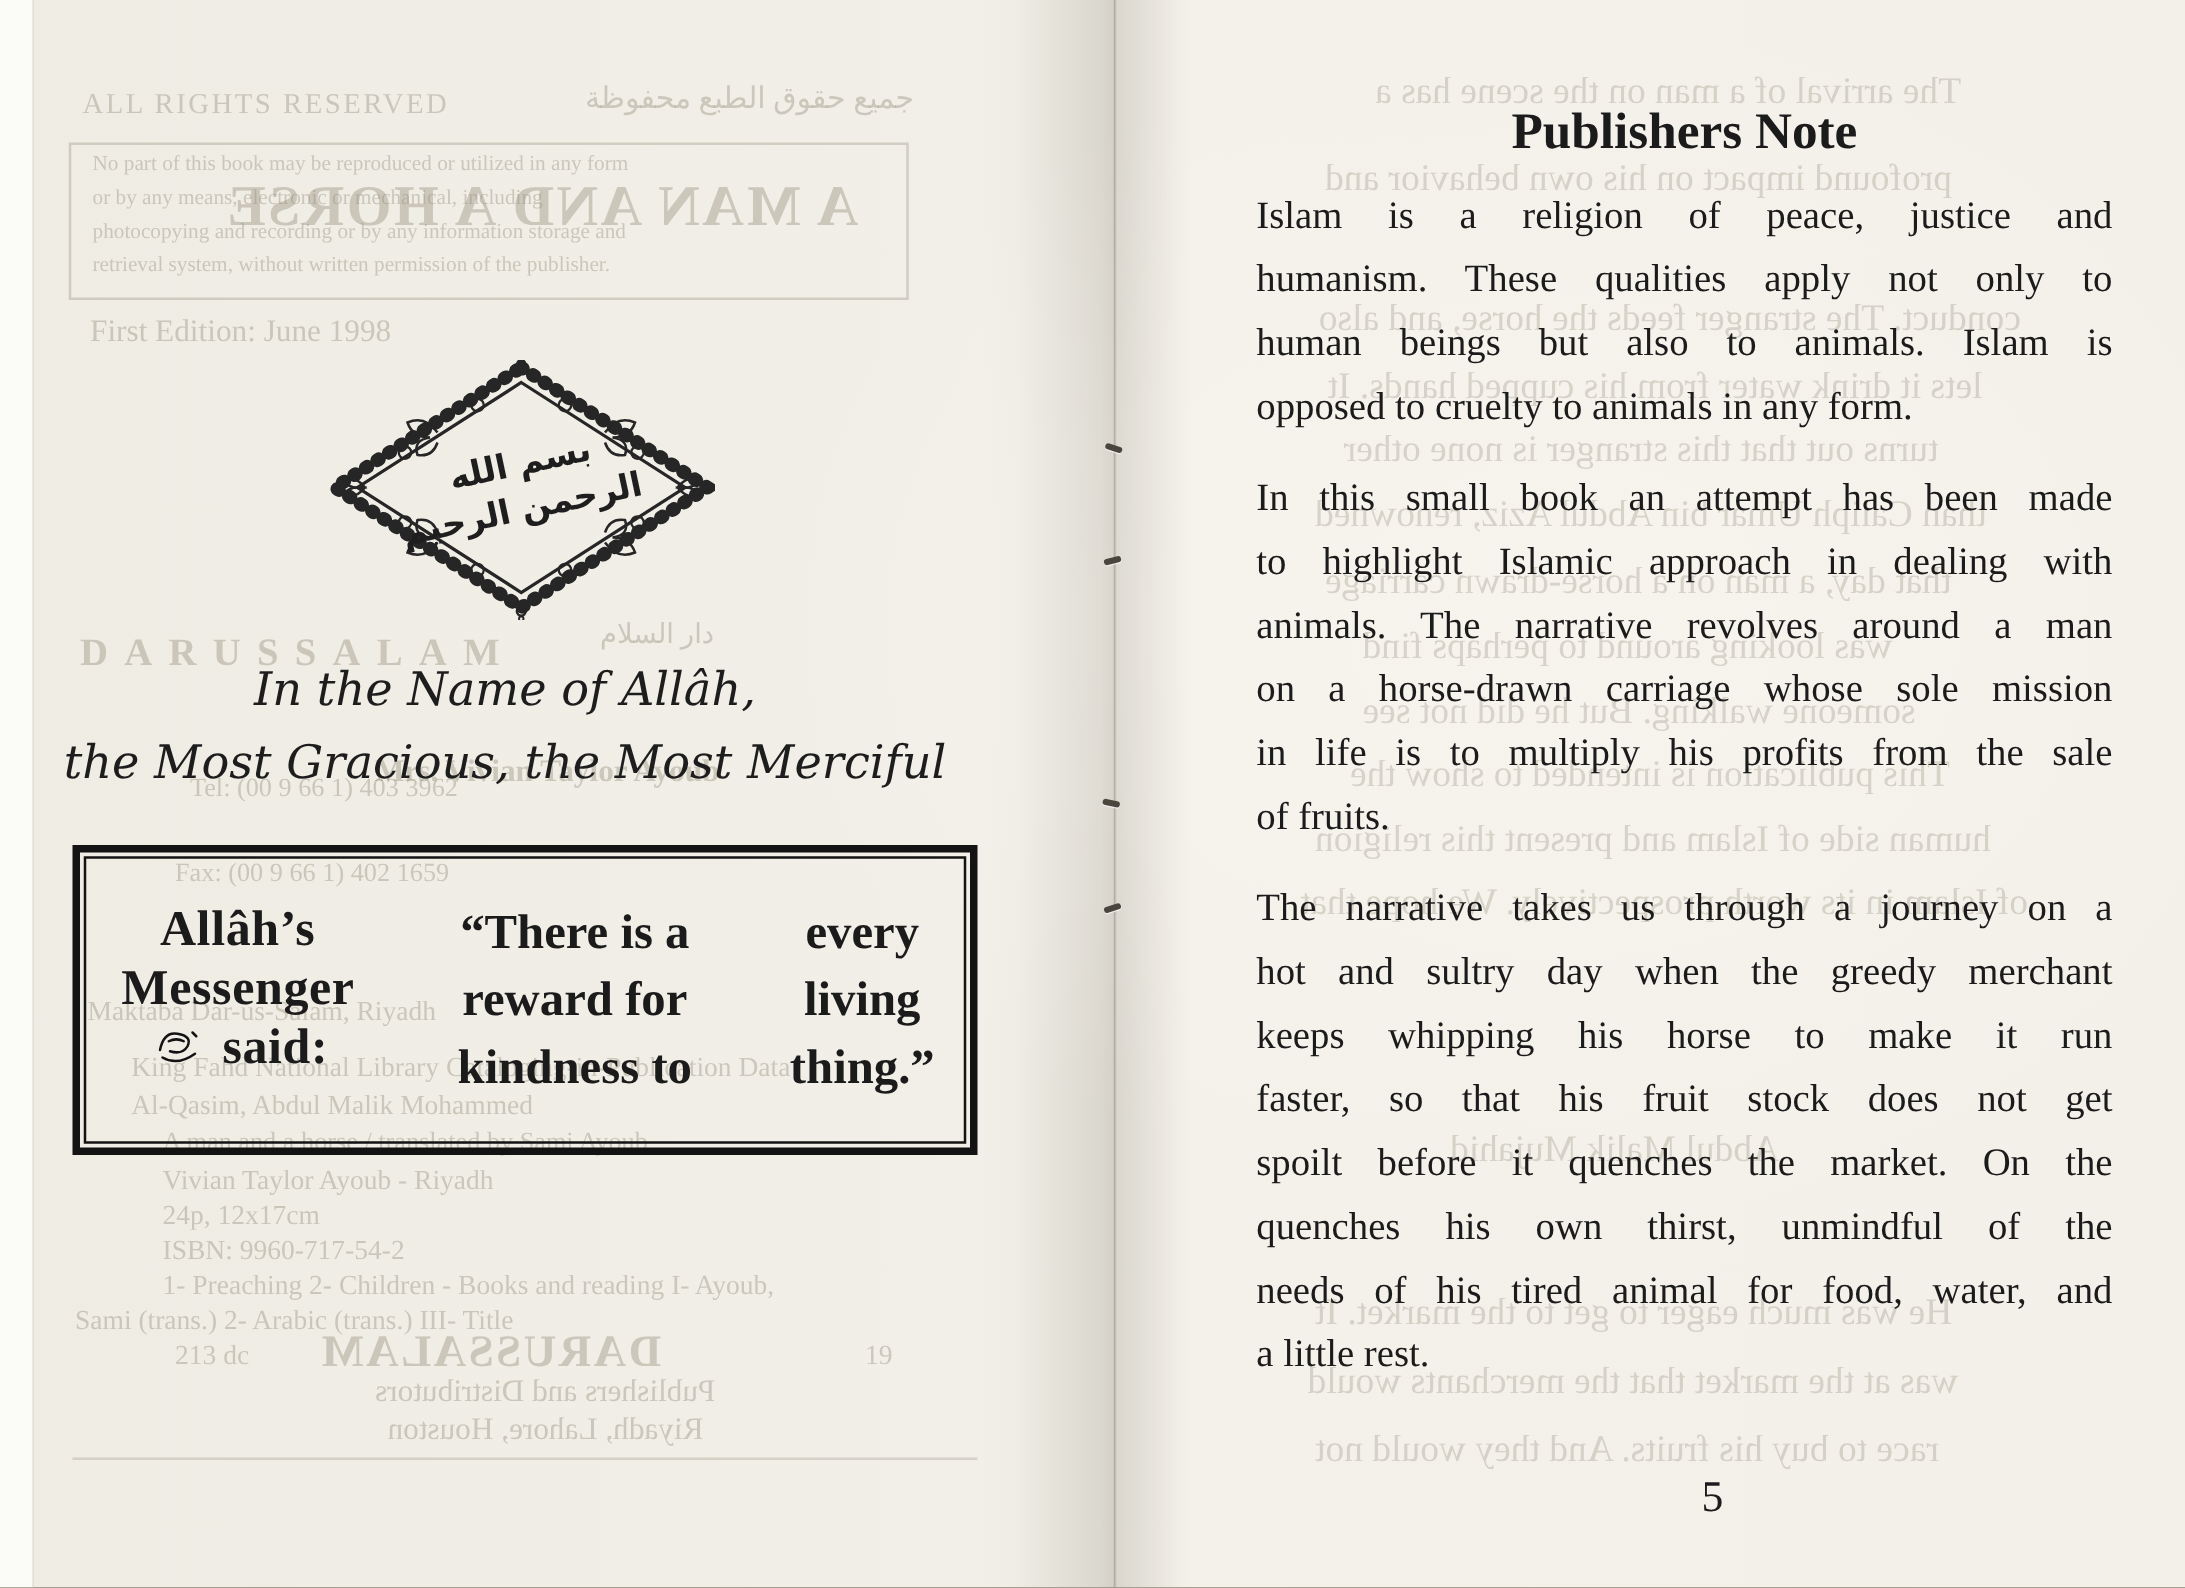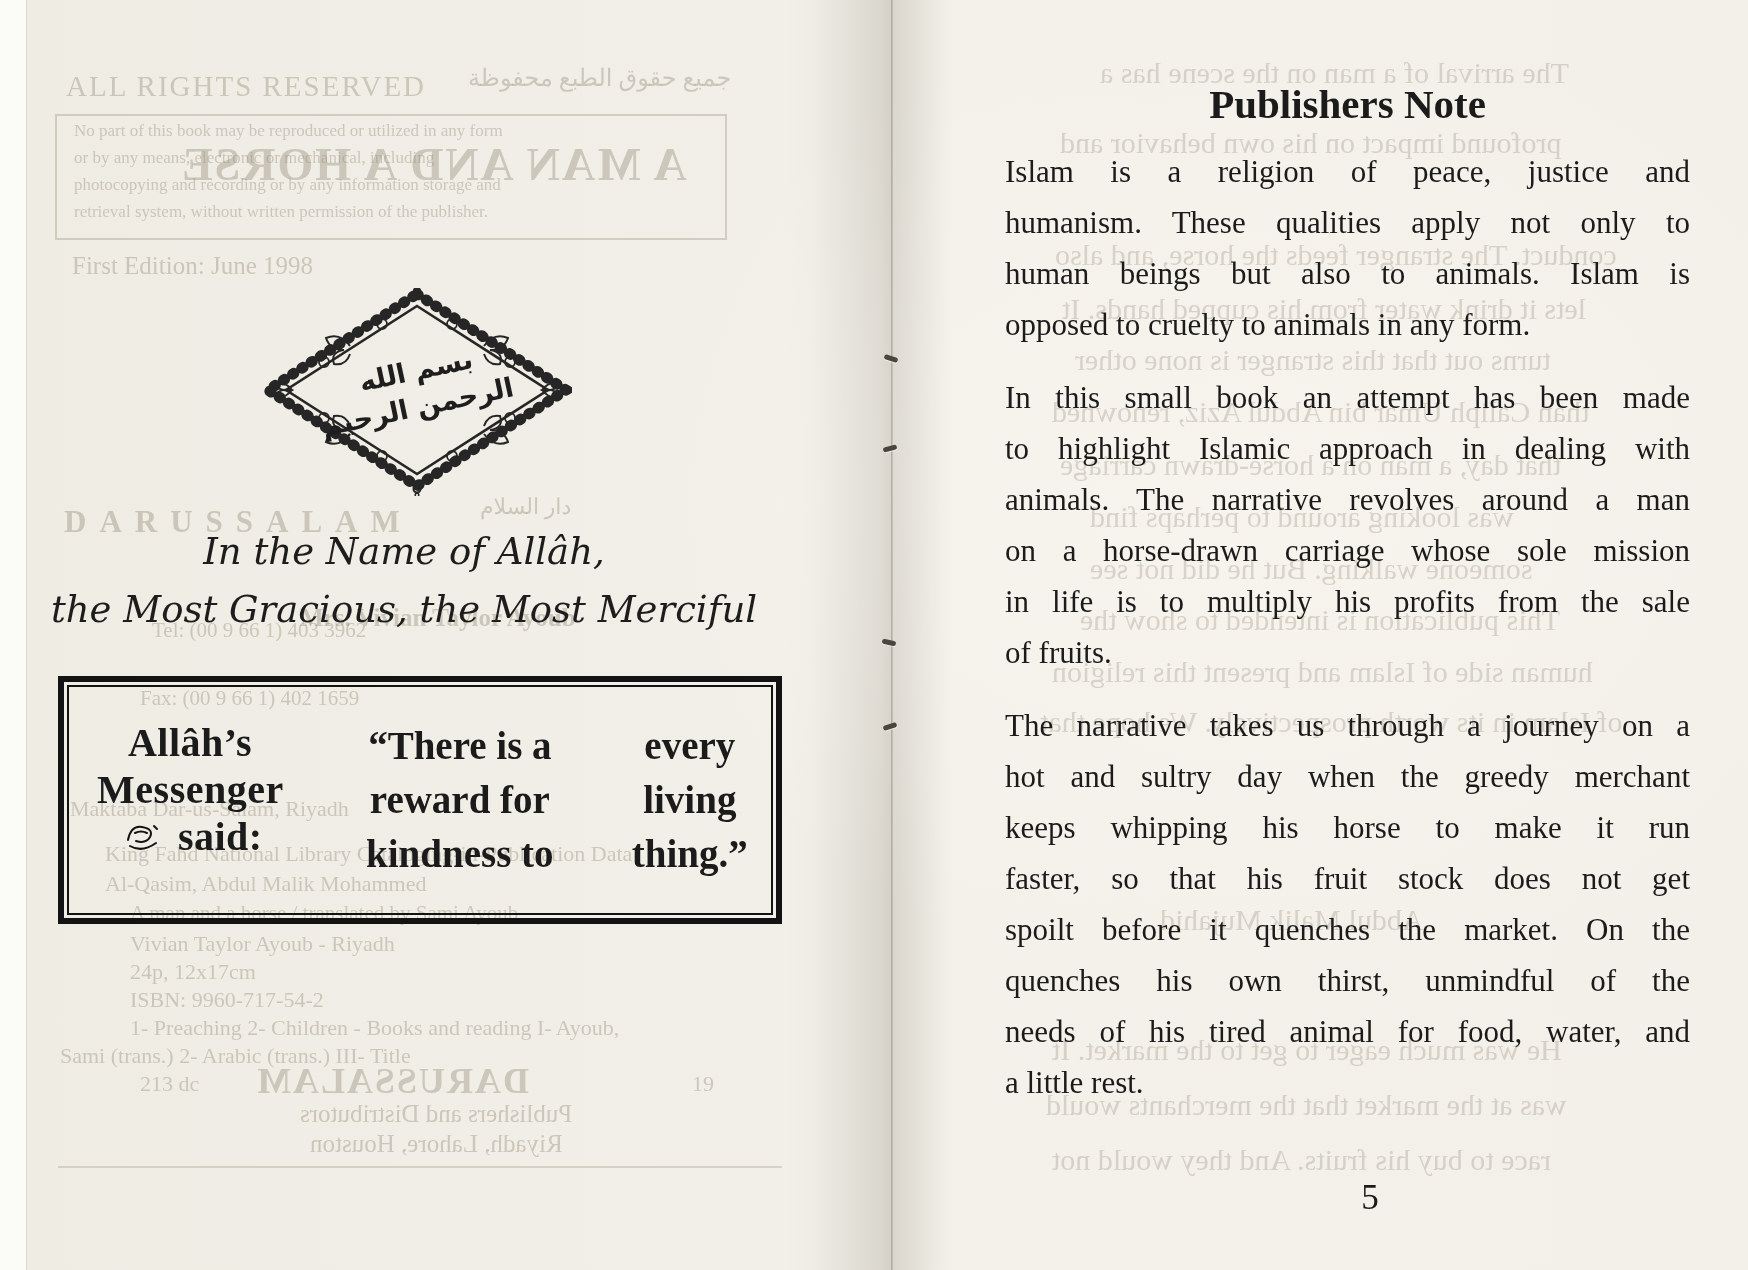--- a/index.html
+++ b/index.html
@@ -45,21 +45,21 @@
   .page-num{position:absolute;left:1335px;top:1178px;width:70px;text-align:center;font-size:35px;z-index:2;}
 </style>
 </head>
 <body>
 
 <div id="canvas">
 
   <div>
     <div class="notice-outline"></div>
     <div class="bleed-rule"></div>
-  <div class="bleed" style="left: 66px; top: 70px; font-size: 29px; letter-spacing: 2px;">ALL RIGHTS RESERVED</div>
+  <div class="bleed" style="left: 66px; top: 70px; font-size: 23px; letter-spacing: 2px;">ALL RIGHTS RESERVED</div>
       <div class="bleed" style="left: 468px; top: 64px; font-size: 24px;">جميع حقوق الطبع محفوظة</div>
       <div class="bleed" style="left: 74px; top: 121px; font-size: 17px;">No part of this book may be reproduced or utilized in any form</div>
       <div class="bleed" style="left: 74px; top: 148px; font-size: 17px;">or by any means, electronic or mechanical, including</div>
       <div class="bleed" style="left: 74px; top: 175px; font-size: 17px;">photocopying and recording or by any information storage and</div>
       <div class="bleed" style="left: 74px; top: 202px; font-size: 17px;">retrieval system, without written permission of the publisher.</div>
       <div class="bleed mir bb" style="left: 180px; top: 138px; font-size: 46px; letter-spacing: 2px;">A MAN AND A HORSE</div>
       <div class="bleed" style="left: 72px; top: 252px; font-size: 25px;">First Edition: June 1998</div>
       <div class="bleed bb" style="left: 64px; top: 504px; font-size: 31px; letter-spacing: 13px;">DARUSSALAM</div>
       <div class="bleed" style="left: 480px; top: 494px; font-size: 22px;">دار السلام</div>
       <div class="bleed bb" style="left: 300px; top: 604px; font-size: 25px;">Mrs. Vivian Taylor Ayoub</div>

